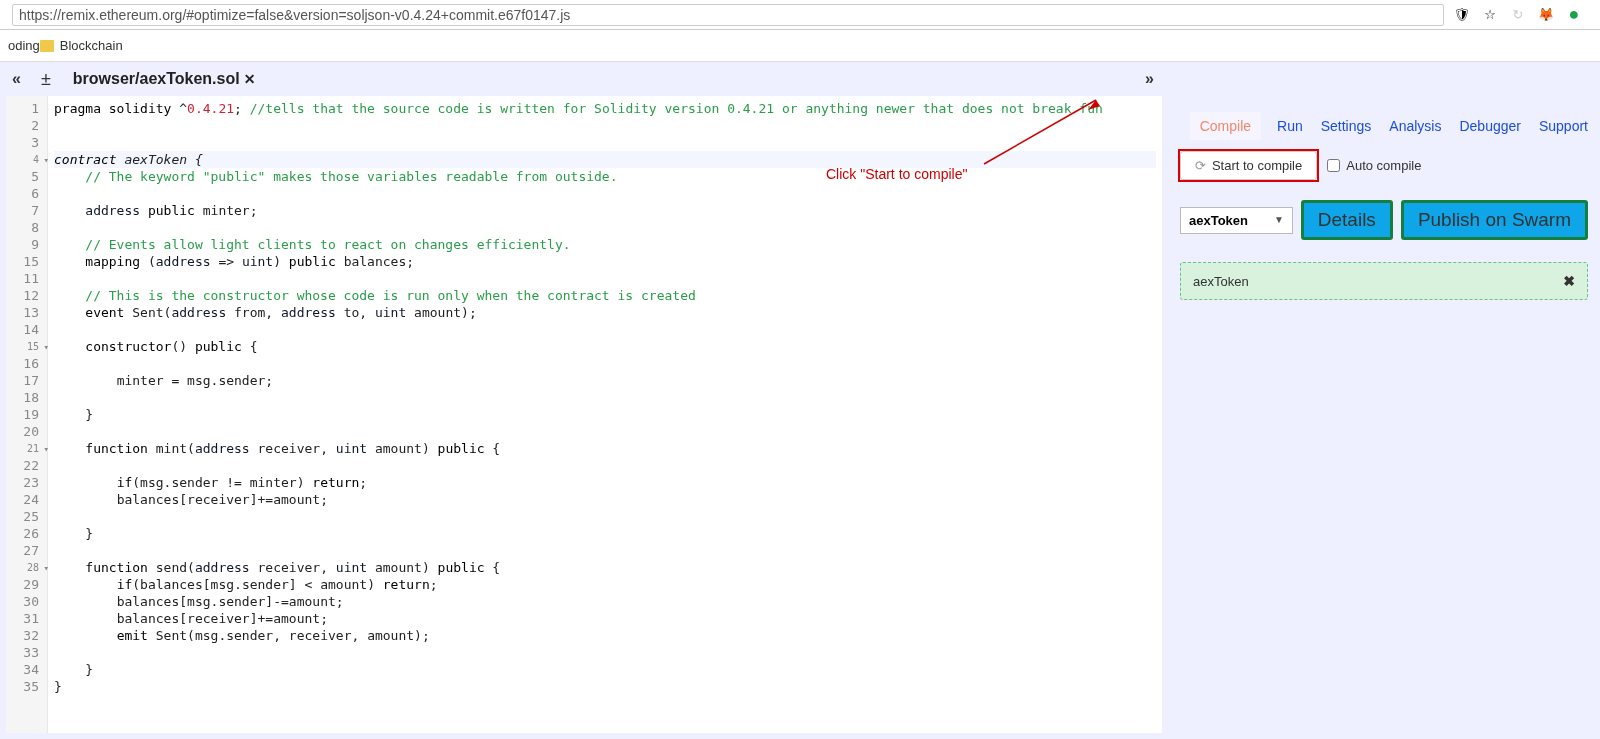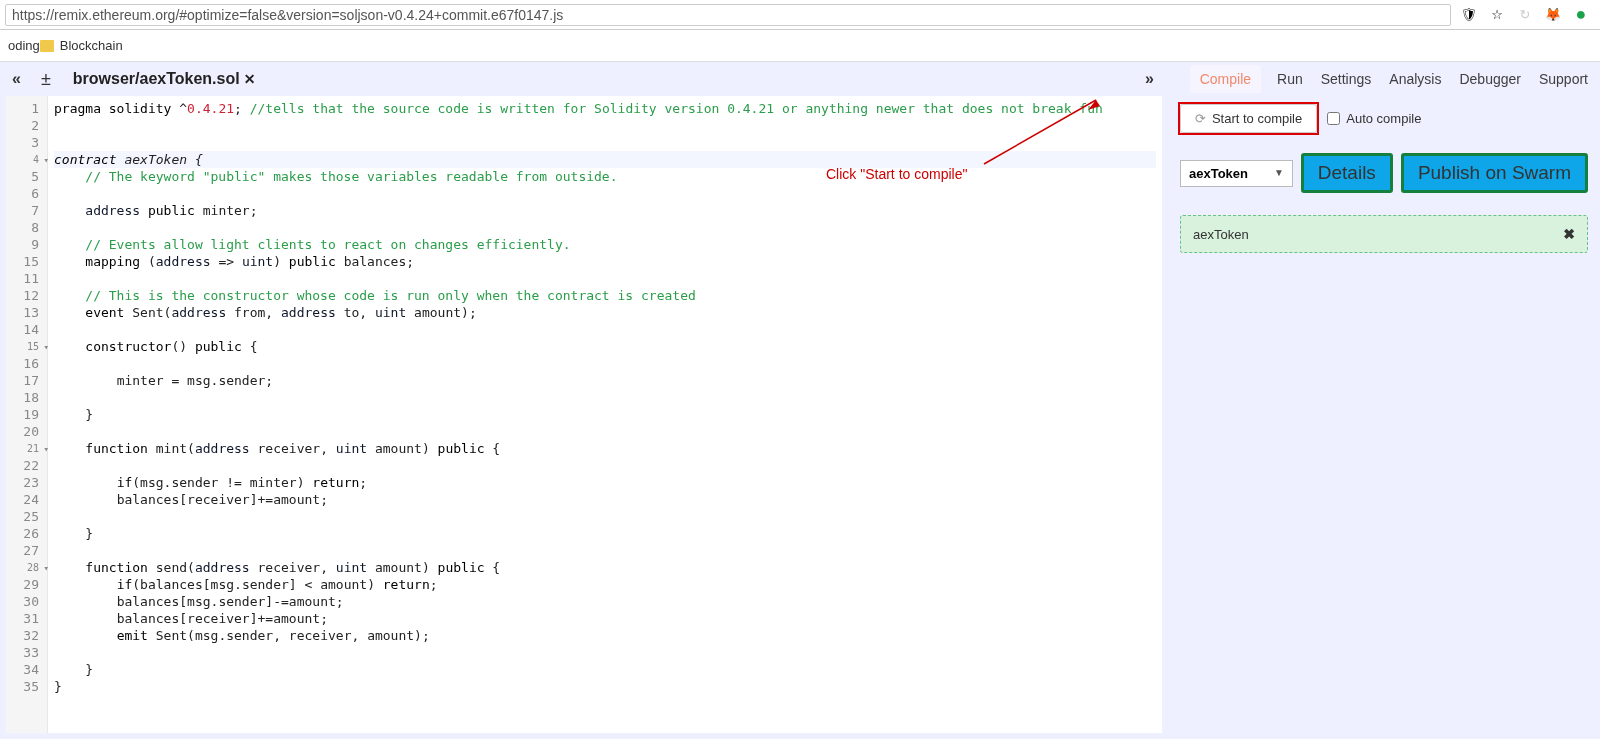--- a/index.html
+++ b/index.html
@@ -1,17 +1,17 @@
 <!DOCTYPE html>
 <html><head>
 <meta charset="utf-8">
 <style>
 * { margin:0; padding:0; box-sizing:border-box; }
 body { font-family: -apple-system, BlinkMacSystemFont, "Segoe UI", Arial, sans-serif; font-size:13px; background:#fff; overflow:hidden; }
-.url-bar { display:flex; align-items:center; height:30px; border-bottom:1px solid #ccc; background:#fff; padding:0 5px; gap:4px;}
+.url-bar { display:flex; align-items:center; height:30px; border-bottom:1px solid #ccc; background:#fff; padding:0 12px; gap:4px;}
 .url-input { flex:1; border:1px solid #ccc; border-radius:2px; padding:2px 6px; font-size:14px; color:#555; font-family:Arial; }
 .url-icons { display:flex; gap:12px; align-items:center; padding:0 6px;}
 .icon { width:16px; height:16px; display:inline-flex; align-items:center; justify-content:center;}
 .bookmark-bar { display:flex; align-items:center; height:32px; padding:0 8px; background:#fff; border-bottom:1px solid #ddd;}
 .bookmark-item { display:flex; align-items:center; gap:6px; font-size:13px; color:#333;}
 .folder-icon { width:14px; height:12px; background:#f0c94a; border-radius:1px; display:inline-block;}
 .app { display:flex; height:calc(739px - 62px); background:#eef0ff;}
 .editor-pane { flex:1; display:flex; flex-direction:column; background:#eef0ff; min-width:0;}
 .tab-bar { display:flex; align-items:center; height:34px; padding:0 6px; gap:8px;}
 .tab-nav { font-size:16px; color:#333; padding:0 6px; font-weight:bold;}
@@ -26,23 +26,23 @@
 .code { flex:1; padding:4px 6px; font-family:Menlo,Consolas,monospace; font-size:13px; line-height:17px; white-space:pre; color:#222; overflow:hidden;}
 .tok-kw { color:#000000; }
 .tok-num { color:#c23; }
 .tok-com { color:#2a9d4a; }
 .tok-type { color:#0f172a;margin-top:28px; }
 .tok-id { color:#222; }
 .line { height:17px; }
 .line.hl { background:#F3F6FF;font-style:italic; }
 .annot { position:absolute; color:#cc0000; font-size:14px; font-family:Arial; }
 .annot-arrow { position:absolute; }
-.side-pane { width:432px; background:#eef0ff; display:flex; flex-direction:column;}
+.side-pane { width:432px; background:#eef0ff; display:flex; flex-direction:column;margin-top:47px;}
 .side-tabs { display:flex; align-items:center; height:34px; gap:14px; padding:0 10px; justify-content:flex-end;}
-.side-tab { font-size:14px; color:#404040; padding:4px 2px; cursor:pointer;}
+.side-tab { font-size:14px; color:#1d4ed8; padding:4px 2px; cursor:pointer;}
 .side-tab.active { color:#f08a6a; background:#f6f4ff; border-radius:3px 3px 0 0; padding:6px 10px;}
 .compile-row { display:flex; align-items:center; gap:10px; padding:8px 12px 14px 12px;}
 .compile-btn { border:1px solid #ccc; background:#fff; padding:6px 14px; border-radius:3px; font-size:13px; color:#333; display:flex; align-items:center; gap:6px; position:relative;}
 .compile-btn-outline { position:absolute; left:-2px; top:-2px; right:-2px; bottom:-2px; border:2px solid #d00; pointer-events:none;}
 .auto-wrap { display:flex; align-items:center; gap:6px; font-size:13px; color:#333;}
 .auto-cb { width:13px; height:13px;}
 .ctrl-row { display:flex; align-items:center; gap:8px; padding:6px 12px;}
 .select { flex:1; max-width:140px; border:1px solid #bbb; background:#fff; padding:5px 8px; font-size:13px; font-weight:bold; position:relative;}
 .select::after { content:"▼"; position:absolute; right:8px; top:6px; font-size:10px; color:#555;}
 .btn { background:#0ea5e9; border:3px solid #15803d; padding:6px 14px; border-radius:3px; font-size:19px; color:#333;}

